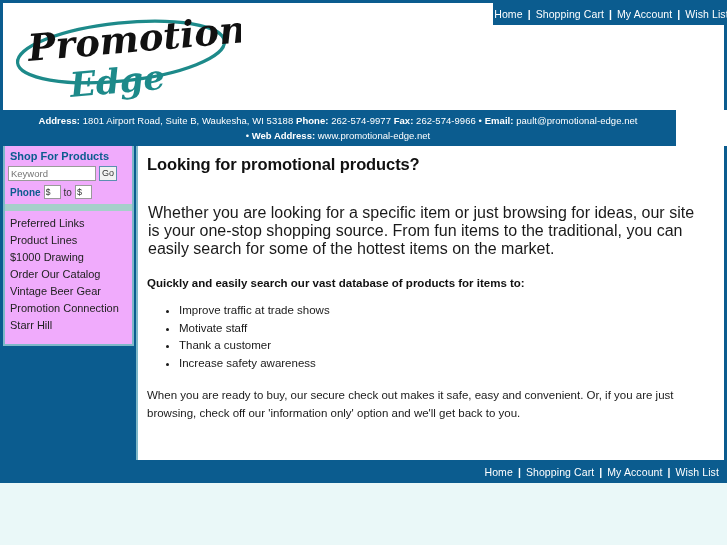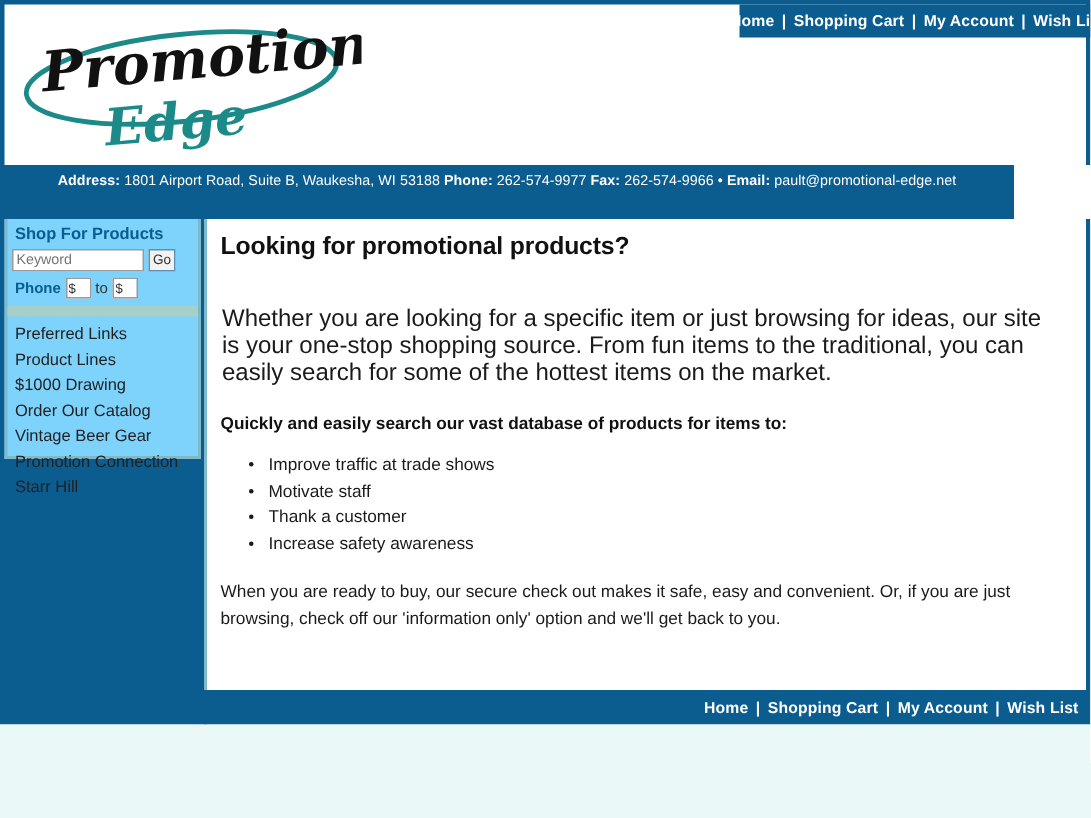--- a/index.html
+++ b/index.html
@@ -29,21 +29,21 @@
     position: absolute; left: 490px; top: 0;
     width: 237px; height: 22px;
     background: #0b5c8f;
     display: flex; align-items: center; justify-content: center;
     gap: 0px;
     white-space: nowrap;
   }
   .topnav a, .botnav a {
     color: #ffffff;
     font-size: 10.5px;
-    font-weight: bold;
+    font-weight: normal;
     text-decoration: none;
     letter-spacing: .1px;
   }
   .topnav .sep, .botnav .sep {
     color: #ffffff;
     font-size: 10.5px;
     font-weight: bold;
     padding: 0 5px;
   }
 
@@ -76,22 +76,22 @@
   
   .bodywrap {
     position: absolute; left: 0; top: 146px;
     width: 727px; height: 314px;
     background: #0b5c8f;
   }
 
   
   .sidebar {
     position: absolute; left: 3px; top: 0px;
-    width: 131px; height: 160px;
-    background: #7dd3fc;
+    width: 131px; height: 200px;
+    background: #f0abfc;
     border-left: 2px solid #7fb8c9;
     border-right: 2px solid #7fb8c9;
     border-bottom: 2px solid #7fb8c9;
   }
   .sidebar-title {
     font-size: 11px; font-weight: bold; color: #0b5c8f;
     padding: 4px 0 3px 5px;
     line-height: 13px;
   }
   .searchrow {
@@ -251,20 +251,25 @@
       <span>Address:</span>
       <span class="val">1801 Airport Road, Suite B, Waukesha, WI 53188</span>
       <span>Phone:</span>
       <span class="val">262-574-9977</span>
       <span>Fax:</span>
       <span class="val">262-574-9966</span>
       <span class="val">•</span>
       <span>Email:</span>
       <span class="val">pault@promotional-edge.net</span>
     </div>
+    <div class="line2">
+      <span>•</span>
+      <b>Web Address:</b>
+      <span>www.promotional-edge.net</span>
+    </div>
   </div>
 
   <div class="bodywrap">
 
     <div class="sidebar">
       <div class="sidebar-title">Shop For Products</div>
 
       <div class="searchrow">
         <input class="kw-input" type="text" placeholder="Keyword" style="">
         <button class="go-btn">Go</button>

